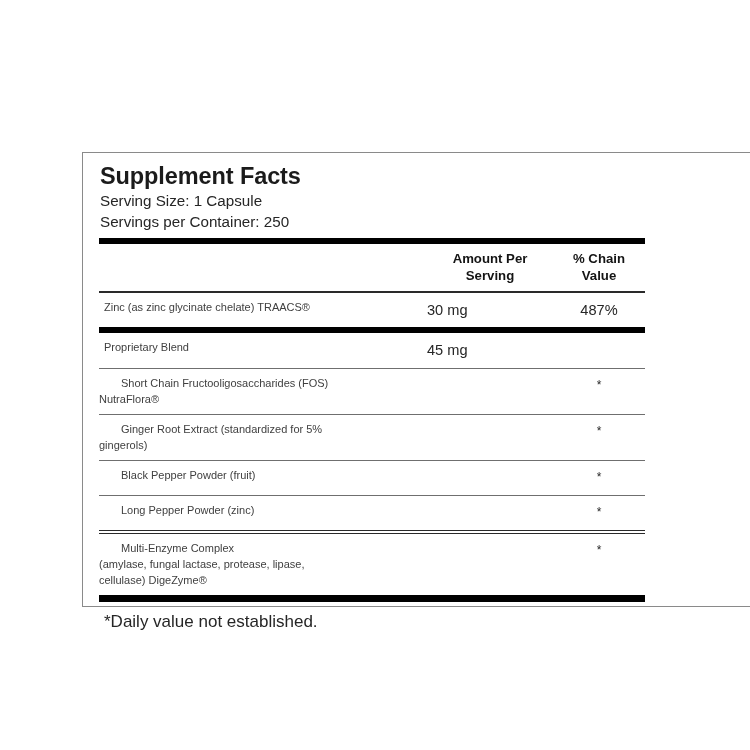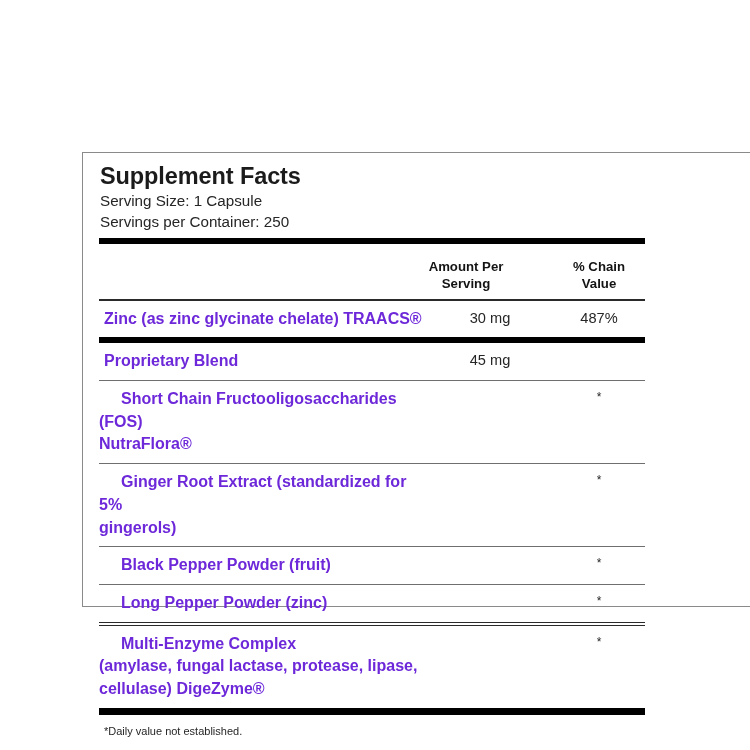--- a/index.html
+++ b/index.html
@@ -70,22 +70,21 @@
   }
   .rule-bottom-thick {
     height: 7px;
     background: #000000;
   }
 
   
   .col-head {
     display: flex;
     align-items: flex-start;
-    padding: 15px 0 6px 0;
-    gap: 24px;
+    padding: 7px 0 6px 0;
   }
   .col-head .spacer { flex: 1 1 auto; }
   .col-head .ch {
     font-size: 13.2px;
     font-weight: bold;
     color: #141414;
     text-align: center;
     line-height: 1.28;
   }
   .ch-amount { width: 126px; }
@@ -93,54 +92,52 @@
 
   
   .row {
     display: flex;
     align-items: flex-start;
     padding: 7px 0 7px 0;
     min-height: 20px;
   }
   .row .name {
     flex: 1 1 auto;
-    font-size: 16px;
-    color: #6d28d9;
+    font-size: 11px;
+    color: #404040;
     line-height: 1.42;
     padding-left: 5px;
     white-space: pre-line;
-    font-weight: bold;
   }
   .row .name.sub {
     padding-left: 0;
     text-indent: 22px;
   }
   .row .amt {
     width: 126px;
     flex: 0 0 126px;
     font-size: 14.6px;
     color: #262626;
-    text-align: center;
     line-height: 1.42;
   }
   .row .dv {
     width: 92px;
     flex: 0 0 92px;
     font-size: 14.6px;
     color: #262626;
     text-align: center;
     line-height: 1.42;
   }
   .row .dv.star {
     font-size: 12px;
     line-height: 1.5;
   }
 
   .footnote {
-    font-size: 11px;
+    font-size: 17px;
     color: #262626;
     padding: 9px 0 0 5px;
     line-height: 1.3;
   }
 </style>
 </head>
 <body>
 
 <div id="panel">
   <div class="inner">

